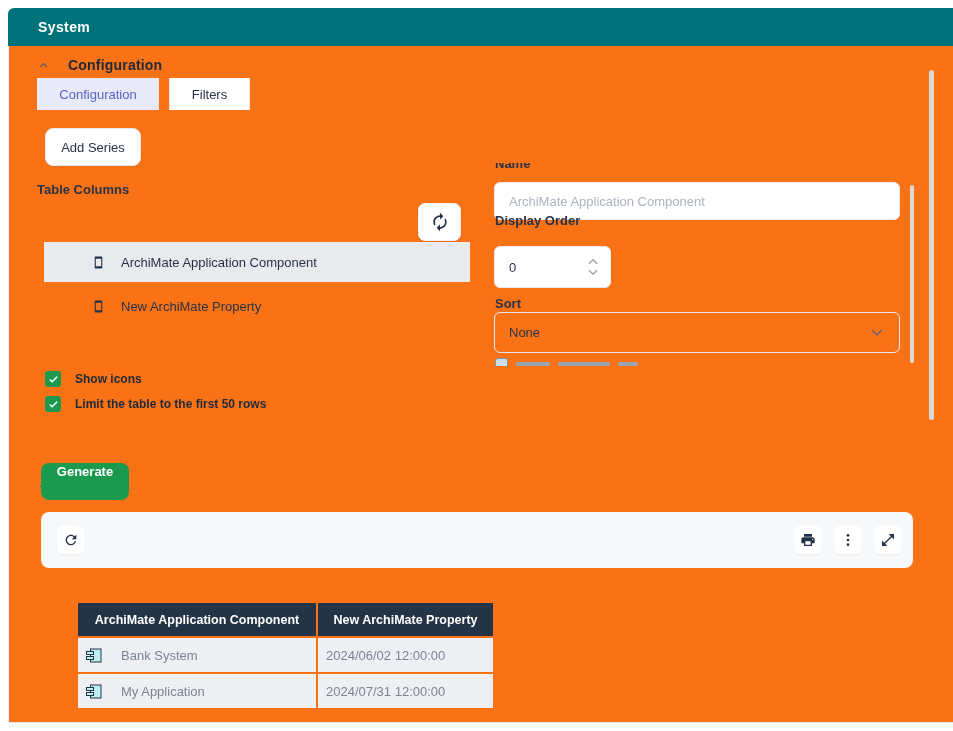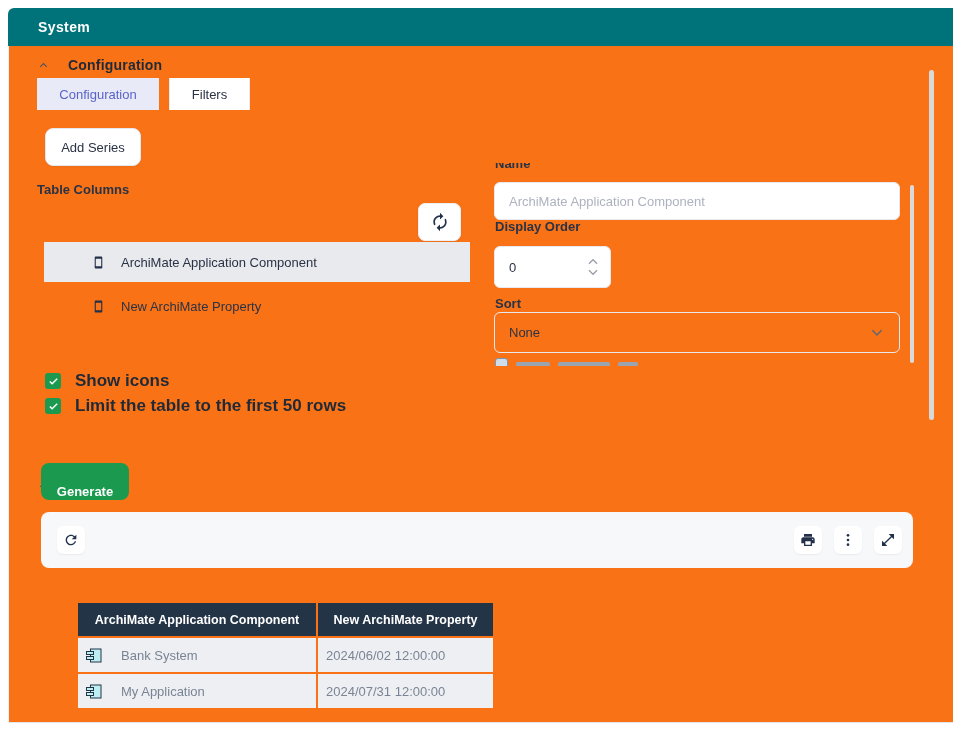--- a/index.html
+++ b/index.html
@@ -25,61 +25,61 @@
   .tab-active{left:28px;width:122px;background:#e8eaf8;color:#5a63c8;}
   .tab-plain{left:160px;width:81px;background:#fff;color:#2a3245;
     border-left:1px solid #e8e8ee;border-right:1px solid #e8e8ee;}
 
   
   .btn-outline{position:absolute;left:36px;top:82px;width:96px;height:38px;background:#fff;
     border:1px solid #e5e8ef;border-radius:8px;font-size:13px;font-weight:500;color:#2a3245;
     display:flex;align-items:center;justify-content:center;box-shadow:0 1px 2px rgba(16,24,40,.05);}
   .btn-green{position:absolute;left:32px;top:417px;width:88px;height:37px;background:#1b9a4f;
     border:none;border-radius:8px;color:#fff;font-weight:700;font-size:13px;
-    display:flex;align-items:flex-end;justify-content:center;font-family:"Liberation Sans",sans-serif;}
+    display:flex;align-items:flex-start;justify-content:center;font-family:"Liberation Sans",sans-serif;}
 
   .field-label{font-size:13px;font-weight:600;color:#2a3245;}
   .lbl-table-columns{position:absolute;left:28px;top:136px;}
 
   .icon-btn-lg{position:absolute;left:409px;top:157px;width:43px;height:38px;background:#fff;
     border:1px solid #eef0f6;border-radius:7px;display:flex;align-items:center;justify-content:center;
     box-shadow:0 1px 3px rgba(16,24,40,.07);}
 
   
   .list-item{position:absolute;left:35px;width:426px;height:40px;display:flex;align-items:center;
     gap:16px;padding-left:48px;font-size:13px;font-weight:500;color:#2a3245;}
   .list-item.sel{background:#e8eaee;}
 
   
   .right-panel{position:absolute;left:485px;top:117px;width:408px;height:203px;overflow:hidden;}
   .rp-name-label{position:absolute;left:1px;top:-7px;}
   .text-input{position:absolute;left:0;top:19px;width:406px;height:38px;border:1px solid #e7e9ee;
     border-radius:6px;padding:0 14px;font-size:13px;color:#2a3245;font-family:"Liberation Sans",sans-serif;outline:none;}
   .text-input::placeholder{color:#acb2bf;}
-  .rp-do-label{position:absolute;left:1px;top:56px;}
+  .rp-do-label{position:absolute;left:1px;top:50px;}
   .num-wrap{position:absolute;left:0;top:83px;width:117px;height:42px;border:1px solid #e7e9ee;
     border-radius:6px;background:#fff;display:flex;align-items:center;}
   .num-value{padding-left:14px;font-size:13px;color:#2a3245;flex:1;}
   .spin{display:flex;flex-direction:column;gap:2px;padding-right:10px;}
   .rp-sort-label{position:absolute;left:1px;top:133px;text-align:right;}
   .select{position:absolute;left:0;top:149px;width:406px;height:41px;border:1px solid #e7e9ee;
     border-radius:6px;display:flex;align-items:center;padding:0 14px;font-size:13px;color:#2a3245;}
   .select .sel-text{flex:1;}
   .clipped-row{position:absolute;left:1px;top:195px;display:flex;align-items:center;gap:8px;}
   .clip-box{width:13px;height:13px;border:1px solid #7f95ab;background:#cfdceb;border-radius:3px;}
   .clip-frag{height:6px;border-radius:2px;background:#9aa3b0;}
 
   .inner-scrollbar{position:absolute;left:901px;top:139px;width:4px;height:178px;background:#dadada;border-radius:2px;}
   .page-scrollbar{position:absolute;left:929px;top:70px;width:5px;height:350px;background:#d9d9d9;border-radius:3px;}
 
   
   .check-row{position:absolute;left:36px;display:flex;align-items:center;gap:14px;}
   .checkbox{width:16px;height:16px;background:#1b9a4f;border-radius:3px;display:flex;
     align-items:center;justify-content:center;}
-  .check-label{font-size:17px;font-weight:600;color:#1f2937;}
+  .check-label{font-size:12px;font-weight:600;color:#1f2937;}
 
   
   .toolbar{position:absolute;left:32px;top:466px;width:872px;height:56px;background:#f7f8fa;border-radius:8px;}
   .tool-btn{position:absolute;top:14px;width:28px;height:28px;background:#fff;border-radius:6px;
     border:none;display:flex;align-items:center;justify-content:center;box-shadow:0 1px 2px rgba(16,24,40,.06);}
 
   
   .rtable{position:absolute;left:69px;top:557px;display:flex;flex-direction:column;gap:2px;}
   .rrow{display:flex;gap:2px;}
   .hcell{height:33px;background:#243447;color:#fff;font-size:12.5px;font-weight:600;

